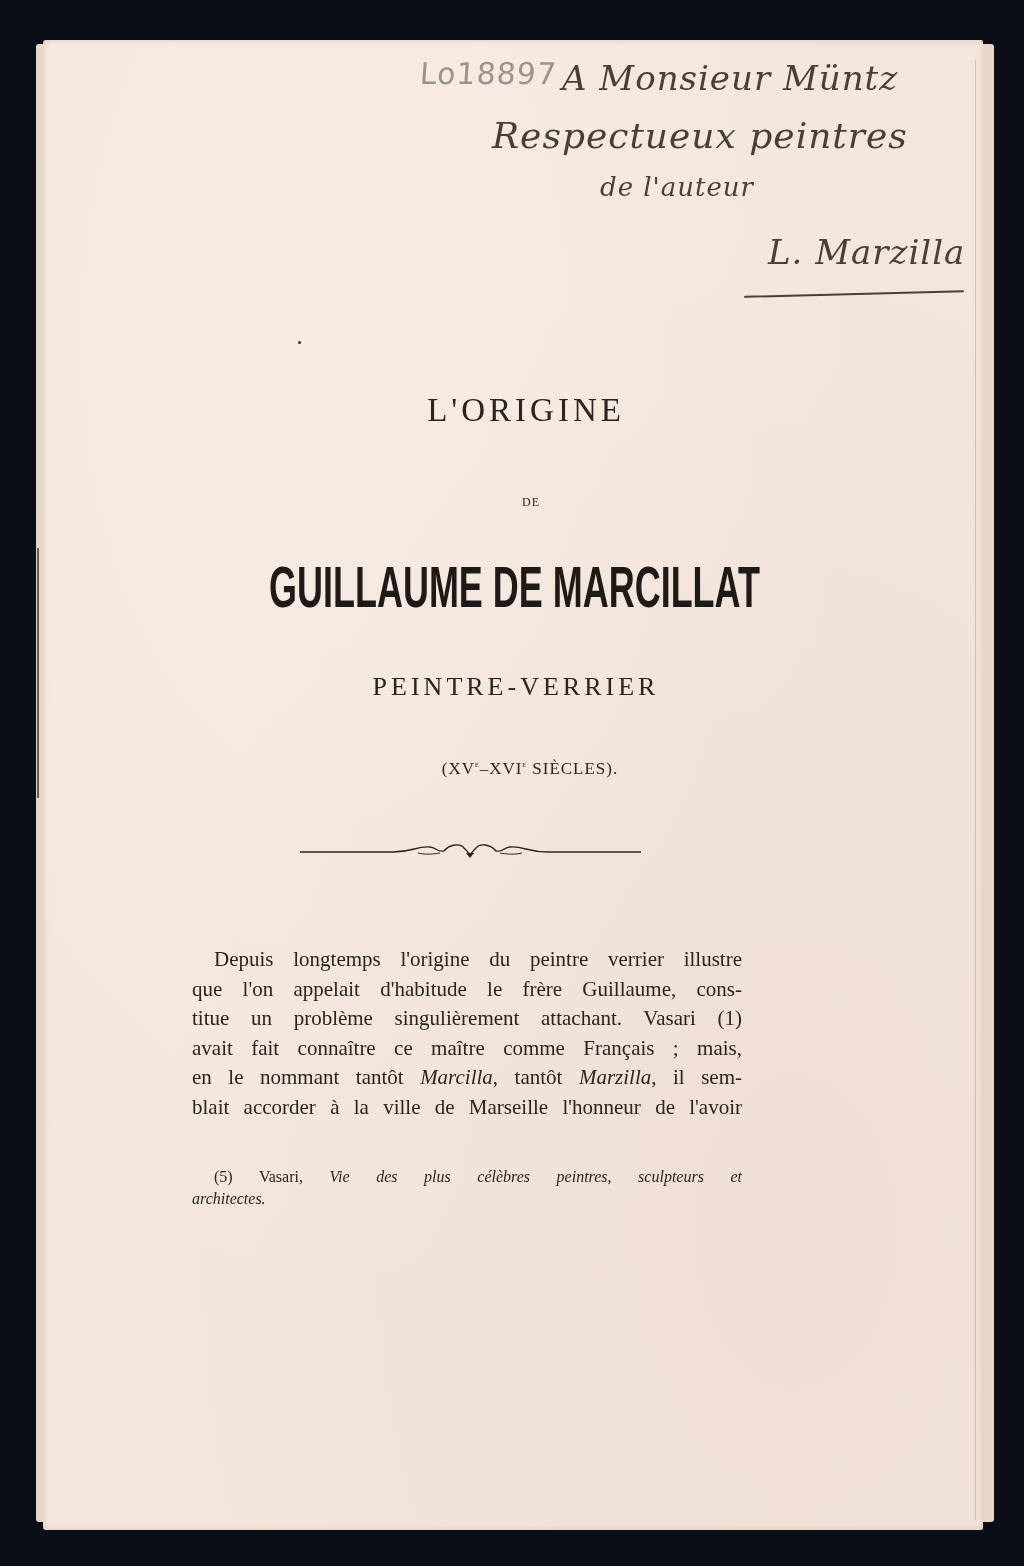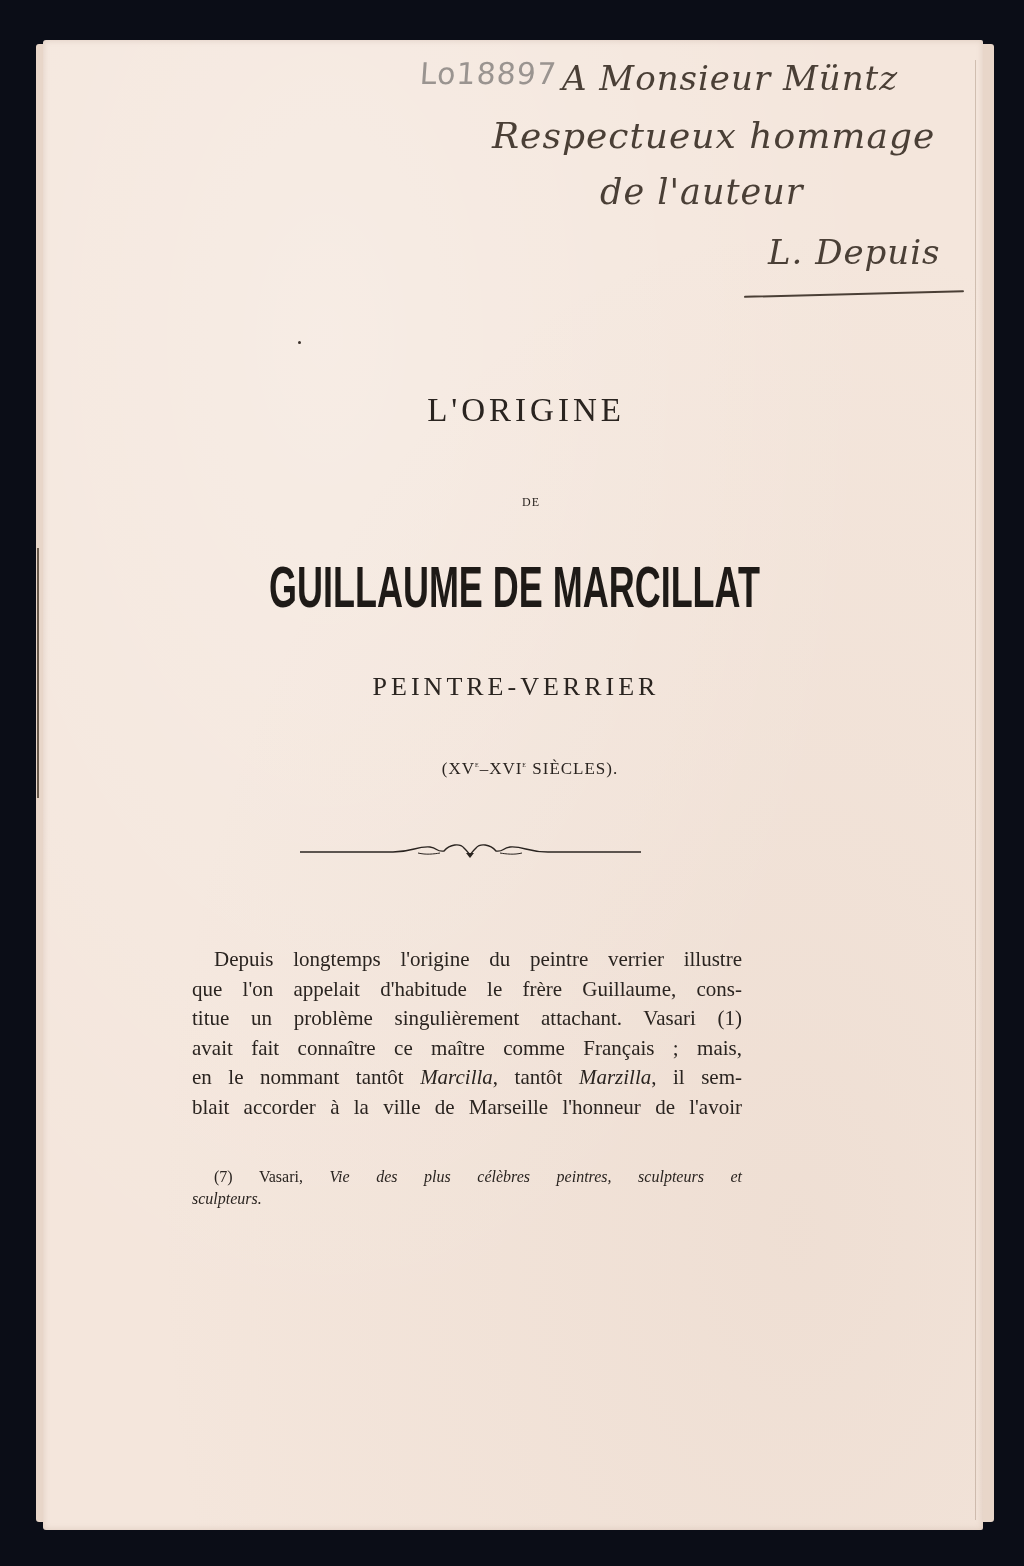--- a/index.html
+++ b/index.html
@@ -41,21 +41,21 @@
     font-family: "DejaVu Serif", serif; font-style: italic;
     letter-spacing: 1px; white-space: nowrap;
   }
   .shelfmark {
     position: absolute; left: 420px; top: 56px;
     color: #9a9490; font-family: "DejaVu Sans", sans-serif;
     font-size: 30px; letter-spacing: 1px; transform: skewX(-4deg);
   }
   .hand-line1 { left: 562px; top: 58px; font-size: 34px; }
   .hand-line2 { left: 492px; top: 115px; font-size: 36px; }
-  .hand-line3 { left: 600px; top: 172px; font-size: 35px; }
+  .hand-line3 { left: 600px; top: 172px; font-size: 26px; }
   .hand-line4 { left: 768px; top: 232px; font-size: 34px; }
   .sig-underline {
     position: absolute; left: 744px; top: 293px;
     width: 220px; height: 2px; background: #4a3f36;
     transform: rotate(-1.5deg); border-radius: 1px;
   }
   .dot { position:absolute; left: 298px; top: 341px; width:3px; height:3px; background:#3a302a; border-radius:50%; }
 
   .title-origine {
     position: absolute; left: 0; width: 1024px; top: 392px;
@@ -109,23 +109,23 @@
 <body>
 
 <div class="page-under"></div>
 <div class="spine-line"></div>
 
 <div class="page"></div>
 <div class="right-fold"></div>
 
 <div class="shelfmark">Lo18897</div>
 <div class="hand hand-line1">A Monsieur Müntz</div>
-<div class="hand hand-line2">Respectueux hommage</div>
+<div class="hand hand-line2">Respectueux peintres</div>
 <div class="hand hand-line3">de l'auteur</div>
-<div class="hand hand-line4">L. Depuis</div>
+<div class="hand hand-line4">L. Marzilla</div>
 <div class="sig-underline"></div>
 <div class="dot"></div>
 
 <div class="title-origine">L'ORIGINE</div>
 <div class="title-de">DE</div>
 <div class="title-main">GUILLAUME DE MARCILLAT</div>
 <div class="title-sub">PEINTRE-VERRIER</div>
 <div class="title-century">
   <span>(XV</span><sup>e</sup><span>–XVI</span><sup>e</sup><span> SIÈCLES).</span>
 </div>
@@ -141,15 +141,15 @@
 <div class="body-text">
   <span class="body-line first">Depuis longtemps l'origine du peintre verrier illustre</span>
   <span class="body-line">que l'on appelait d'habitude le frère Guillaume, cons-</span>
   <span class="body-line">titue un problème singulièrement attachant. Vasari (1)</span>
   <span class="body-line">avait fait connaître ce maître comme Français ; mais,</span>
   <span class="body-line"><span>en le nommant tantôt </span><i>Marcilla</i><span>, tantôt </span><i>Marzilla</i><span>, il sem-</span></span>
   <span class="body-line">blait accorder à la ville de Marseille l'honneur de l'avoir</span>
 </div>
 
 <div class="footnote">
-  <span class="l1"><span>(7) Vasari, </span><i>Vie des plus célèbres peintres, sculpteurs et</i></span>
-  <i>sculpteurs.</i>
+  <span class="l1"><span>(5) Vasari, </span><i>Vie des plus célèbres peintres, sculpteurs et</i></span>
+  <i>architectes.</i>
 </div>
 
 </body></html>

